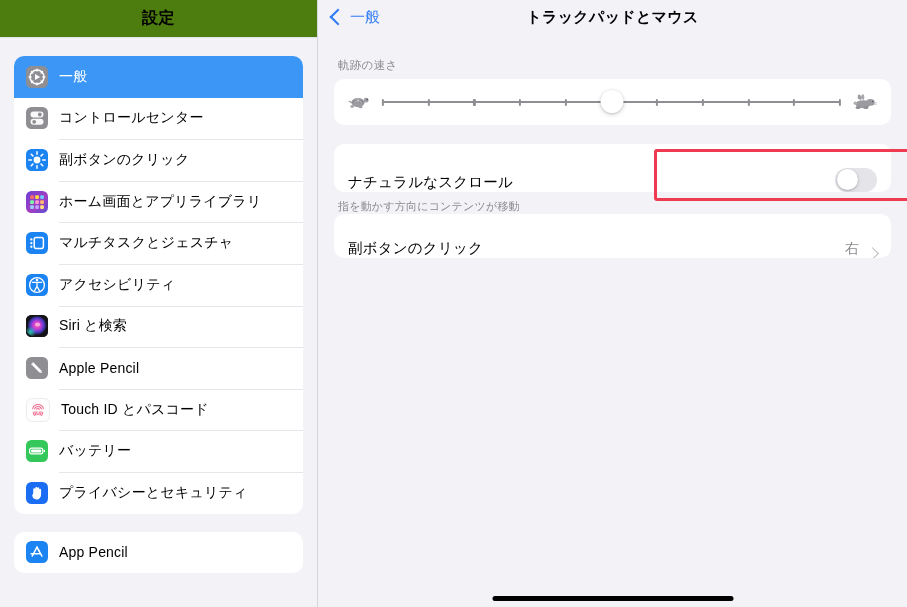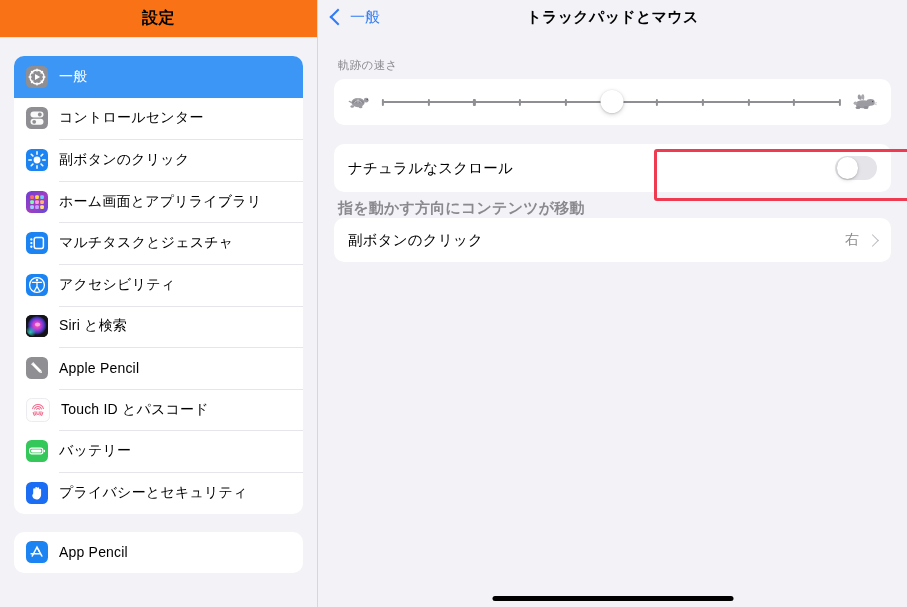--- a/index.html
+++ b/index.html
@@ -27,21 +27,21 @@
     position: relative;
     width: 318px;
     height: 607px;
     background: #f2f2f7;
     border-right: 1px solid #d6d6dc;
     box-sizing: border-box;
     overflow: hidden;
   }
   #sidebar-header {
     height: 38px;
-    background: #f97316;
+    background: #4d7c0f;
     border-bottom: 1px solid #e2e2e7;
     display: flex;
     align-items: center;
     justify-content: center;
     box-sizing: border-box;
   }
   #sidebar-title {
     font-size: 16px;
     font-weight: bold;
     color: #000;
@@ -158,21 +158,21 @@
     letter-spacing: .3px;
   }
   .card {
     background: #ffffff;
     border-radius: 10px;
     overflow: hidden;
   }
   .card-row {
     height: 44px;
     display: flex;
-    align-items: center;
+    align-items: flex-end;
     padding: 0 14px;
     box-sizing: border-box;
     position: relative;
   }
   .row-label {
     font-size: 14.5px;
     color: #000;
     letter-spacing: .2px;
   }
   .row-spacer { flex: 1; }
@@ -183,25 +183,24 @@
   }
   .disclosure {
     display: inline-block;
     width: 8px;
     height: 8px;
     border-top: 1.8px solid #b9b9bf;
     border-right: 1.8px solid #b9b9bf;
     transform: rotate(45deg);
   }
   .footnote {
-    font-size: 15px;
+    font-size: 11px;
     color: #8a8a8e;
     padding: 7px 4px 0 4px;
     letter-spacing: .2px;
-    font-weight: bold;
   }
 
   
   #slider-card-row {
     height: 46px;
     display: flex;
     align-items: center;
     padding: 0 13px;
     box-sizing: border-box;
   }

